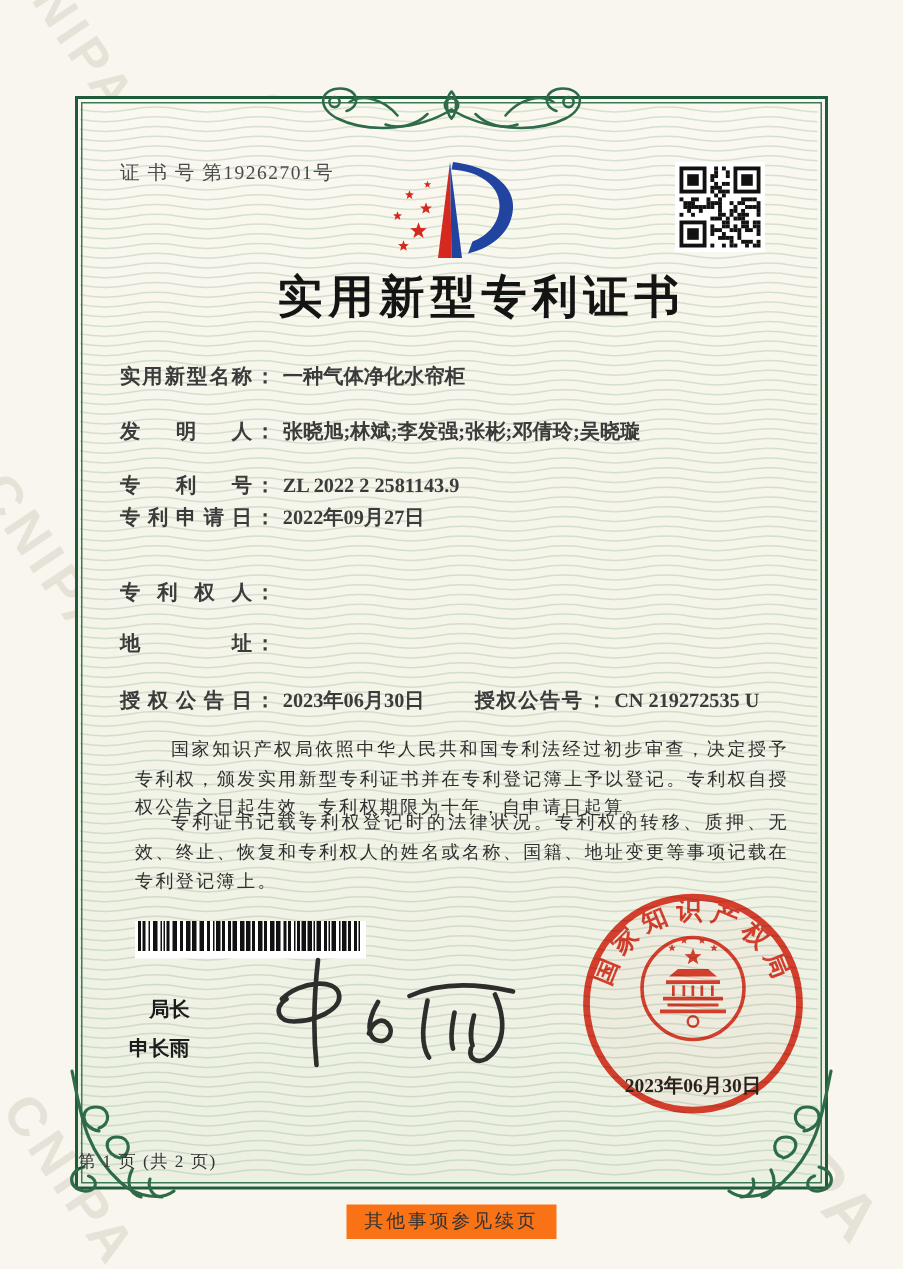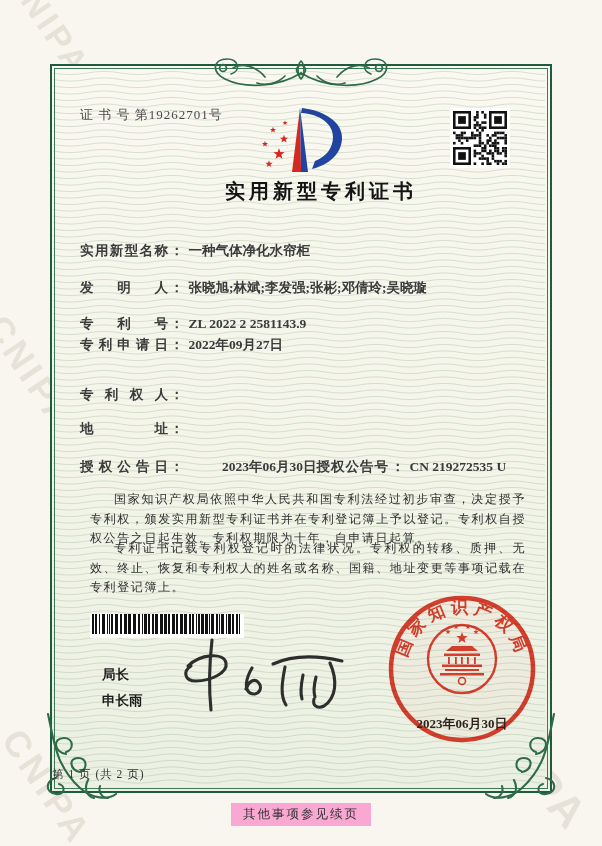--- a/index.html
+++ b/index.html
@@ -21,40 +21,40 @@
   .waves{position:absolute;inset:1px;width:492px;height:719px;z-index:0;}
   .orn{position:absolute;z-index:2;}
   .orn-top{left:50%;top:-15px;transform:translateX(-50%);}
   .orn-bl{left:-14px;top:646px;}
   .orn-br{right:-14px;top:646px;transform:scaleX(-1);}
   
   .cert-no{position:absolute;left:28px;top:40px;z-index:3;font-size:13px;letter-spacing:1px;color:#4a4a4a;}
   .logo{position:absolute;left:202px;top:36px;z-index:3;}
   .qr{position:absolute;left:398px;top:42px;z-index:3;}
   .title{position:absolute;left:0;right:0;top:112px;z-index:3;margin:0;text-align:center;
-         font-size:20px;font-weight:700;letter-spacing:4px;color:#141414;padding-left:40px;}
+         font-size:30px;font-weight:700;letter-spacing:4px;color:#141414;padding-left:40px;}
   .row{position:absolute;left:28px;z-index:3;display:flex;font-size:13.5px;color:#3b3b3b;line-height:17px;font-weight:bold;}
   .lbl{width:88px;flex:none;text-align:justify;text-align-last:justify;text-justify:inter-ideograph;}
   .colon{flex:none;margin:0 5px 0 2px;}
-  .val{max-width:352px;text-align:right;}
+  .val{max-width:352px;}
   .r0{top:176px}.r1{top:213px}.r2{top:249px}.r3{top:270px}.r4{top:320px}.r5{top:354px}.r6{top:392px}
   .pair2{display:flex;}
   .pair2 .lbl2{flex:none;letter-spacing:1px;}
   .legal{position:absolute;left:38px;width:436px;z-index:3;font-size:12px;line-height:19.5px;
          letter-spacing:1.6px;color:#2f2f2f;text-align:justify;text-indent:2em;margin:0;}
   .lg1{top:424px}.lg2{top:473px}
   .barcode{position:absolute;left:38px;top:548px;z-index:3;background:#fff;padding:0 2px;}
-  .signer{position:absolute;left:50px;top:596px;z-index:3;font-family:Liberation Serif, serif;
-          font-size:13.5px;font-weight:600;color:#1c1c1c;line-height:26px;}
+  .signer{position:absolute;left:34px;top:596px;z-index:3;font-family:Liberation Mono, monospace;
+          font-size:13.5px;font-weight:600;color:#1c1c1c;line-height:26px;text-align:right;}
   .signature{position:absolute;left:118px;top:570px;z-index:3;}
   .seal{position:absolute;left:335px;top:528px;z-index:4;mix-blend-mode:multiply;opacity:.95;}
   .page-footer{position:absolute;left:0;right:0;top:701px;z-index:3;
                font-size:11.5px;letter-spacing:1px;color:#333;}
   .continuation{position:absolute;left:50%;top:803px;transform:translateX(-50%);z-index:3;
-                background:#f9a8d4;padding:3px 12px;font-size:12.5px;letter-spacing:2px;color:#333;}
+                background:#f97316;padding:3px 12px;font-size:12.5px;letter-spacing:2px;color:#333;}
   svg text{font-family:"Liberation Serif",serif;}
 </style>
 </head>
 <body>
 
 <div class="sheet">
 
   <div class="wm wm1">CNIPA</div>
   <div class="wm wm2">CNIPA</div>
   <div class="wm wm3">CNIPA</div>

